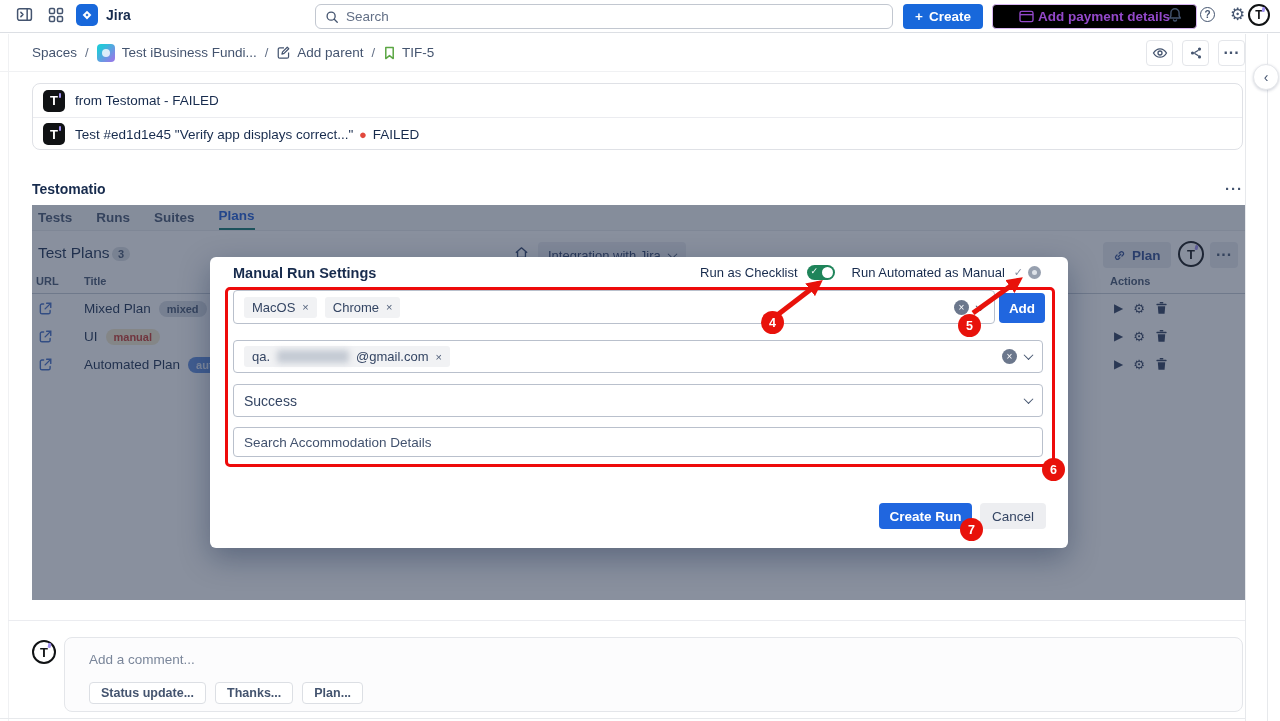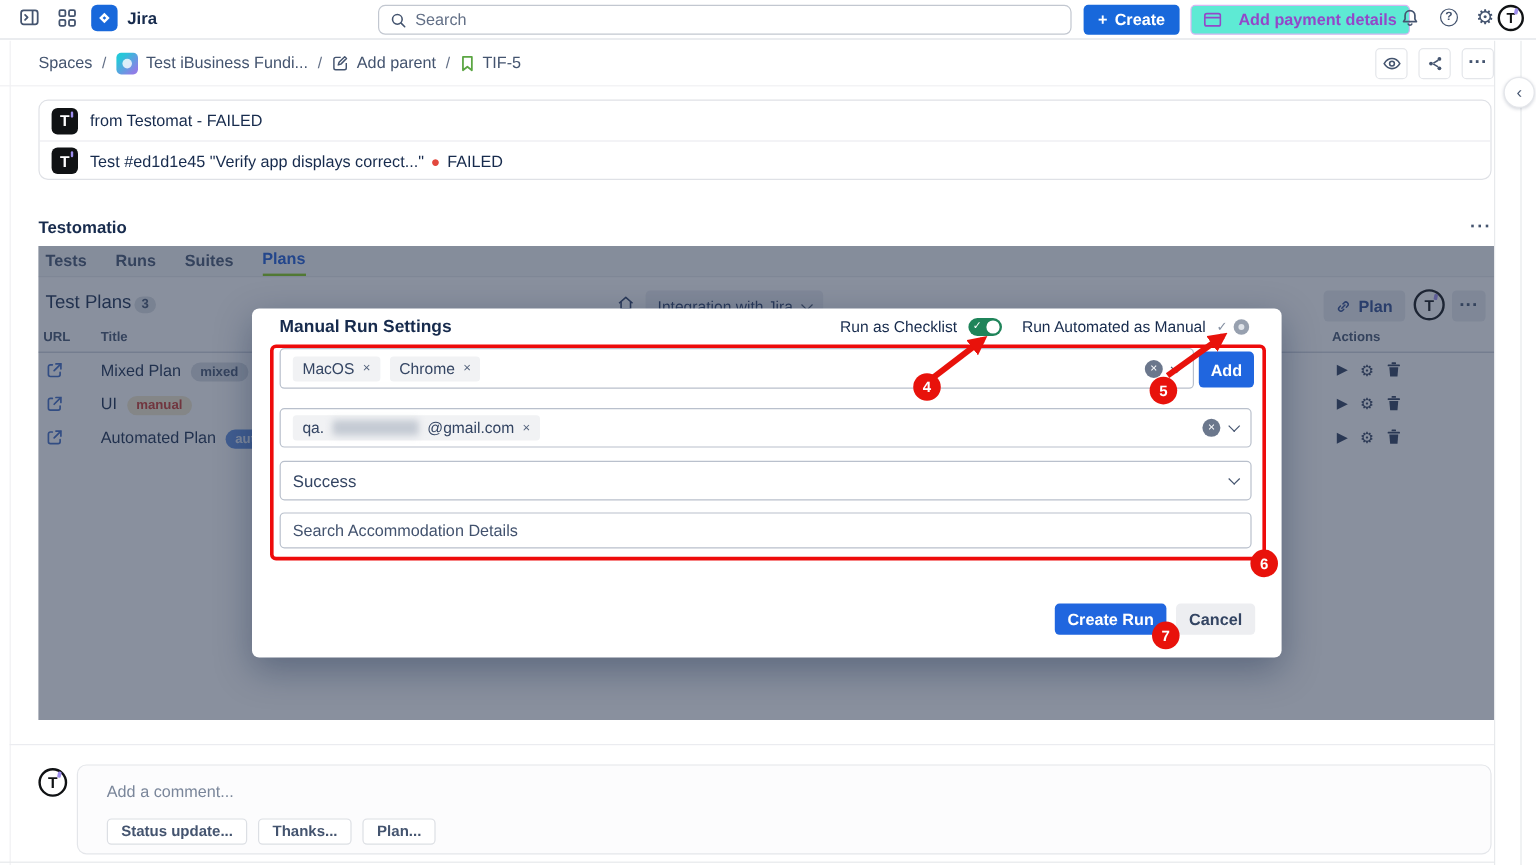--- a/index.html
+++ b/index.html
@@ -10,21 +10,21 @@
   
   .topbar { position:absolute; left:0; top:0; width:1280px; height:33px; background:#fff; border-bottom:1px solid #dcdfe4; }
   .icon-btn { display:flex; align-items:center; justify-content:center; cursor:pointer; background:none; border:none; }
   .tb-abs { position:absolute; top:0; height:29px; display:flex; align-items:center; }
   .jira-logo { width:22px; height:22px; border-radius:5px; background:#1868DB; display:flex; align-items:center; justify-content:center; }
   .app-name { font-size:14px; font-weight:700; color:#172b4d; }
   .searchbox { position:absolute; left:315px; top:4px; width:578px; height:25px; border:1px solid #c2c7d0; border-radius:6px; background:#fff; display:flex; align-items:center; padding:0 9px; gap:7px; }
   .searchbox input { border:none; outline:none; font-size:13.5px; width:100%; color:#44546f; font-family:inherit; background:transparent; }
   .searchbox input::placeholder { color:#626f86; }
   .btn-create { position:absolute; left:903px; top:4px; height:25px; padding:0 12px; background:#1868DB; color:#fff; border:none; border-radius:4px; font-size:13.5px; font-weight:600; display:flex; align-items:center; gap:6px; cursor:pointer; font-family:inherit; }
-  .btn-payment { position:absolute; left:992px; top:4px; height:25px; padding:0 10px; background:#5eead4; color:#9348c9; border:1px solid #d8b6f2; border-radius:4px; font-size:13.5px; font-weight:600; display:flex; align-items:center; gap:14px; cursor:pointer; font-family:inherit; }
+  .btn-payment { position:absolute; left:992px; top:4px; height:25px; padding:0 26px; background:#000000; color:#9348c9; border:1px solid #d8b6f2; border-radius:4px; font-size:13.5px; font-weight:600; display:flex; align-items:center; gap:4px; cursor:pointer; font-family:inherit; }
   .circle-q { width:15px; height:15px; border:1.4px solid #44546f; border-radius:50%; font-size:10px; font-weight:700; color:#44546f; display:flex; align-items:center; justify-content:center; }
   .gear-glyph { font-size:17px; color:#44546f; line-height:1; }
   .avatar-t { width:22px; height:22px; border-radius:50%; border:2px solid #101214; background:#fff; display:flex; align-items:center; justify-content:center; font-size:12px; font-weight:800; color:#101214; position:relative; }
   .t-tick { position:absolute; top:1px; right:3px; width:3px; height:5px; background:#9f8fef; border-radius:1px; transform:rotate(12deg); }
 
   
   .crumb-row { position:absolute; left:0; top:34px; width:1245px; height:38px; display:flex; align-items:center; border-bottom:1px solid #f0f1f3; }
   .crumb { font-size:13.5px; color:#44546f; }
   .crumb.link { cursor:pointer; }
   .crumb-sep { font-size:13px; color:#626f86; margin:0 8px; }
@@ -47,21 +47,21 @@
   .fail-text { font-size:13.5px; color:#172b4d; }
   .dot-failed { color:#e2483d; font-size:13px; margin:0 2px; }
 
   
   .w-title-row { position:absolute; left:32px; top:180px; width:1211px; display:flex; justify-content:space-between; align-items:center; }
   .w-title { font-size:14px; font-weight:700; color:#172b4d; }
   .more-dots { font-size:15px; font-weight:700; color:#44546f; letter-spacing:1px; cursor:pointer; }
   .widget { position:absolute; left:32px; top:205px; width:1213px; height:395px; background:#fff; }
   .tabbar { position:absolute; left:0; top:0; width:100%; height:26px; background:#f7f8f9; display:flex; align-items:flex-end; gap:24px; padding:0 6px; border-bottom:1px solid #e8eaee; }
   .tab { font-size:13.5px; font-weight:600; color:#44546f; padding-bottom:5px; cursor:pointer; }
-  .tab.active { color:#1d5bd6; border-bottom:2px solid #84cc16; }
+  .tab.active { color:#1d5bd6; border-bottom:2px solid #0f766e; }
   .panel-head { position:absolute; left:0; top:34px; width:100%; height:30px; }
   .p-title { position:absolute; left:6px; top:5px; font-size:15.5px; font-weight:500; color:#172b4d; }
   .p-count { position:absolute; left:80px; top:8px; font-size:11px; font-weight:600; color:#44546f; background:#dcdfe4; border-radius:8px; padding:1px 6px; }
   .integ-btn { position:absolute; left:506px; top:3px; height:26px; background:#eceef1; border:none; border-radius:4px; padding:0 10px; font-size:13px; color:#2c3e66; display:flex; align-items:center; gap:8px; cursor:pointer; font-family:inherit; }
   .home-ic { position:absolute; left:482px; top:6px; }
   .plan-btn { position:absolute; left:1071px; top:3px; height:26px; background:#e8ebf0; border:none; border-radius:4px; padding:0 10px; font-size:13.5px; font-weight:600; color:#2e4a8f; display:flex; align-items:center; gap:6px; cursor:pointer; font-family:inherit; }
   .tcircle { position:absolute; left:1146px; top:2px; width:26px; height:26px; border-radius:50%; border:2px solid #101214; background:#fff; display:flex; align-items:center; justify-content:center; font-size:13px; font-weight:800; color:#101214; cursor:pointer; }
   .tcircle .t-tick { top:2px; right:4px; }
   .w-more { position:absolute; left:1178px; top:3px; width:28px; height:26px; background:#e8ebf0; border-radius:4px; display:flex; align-items:center; justify-content:center; font-weight:700; color:#44546f; cursor:pointer; }
   .col-head { position:absolute; top:70px; font-size:11px; font-weight:700; color:#44546f; }
@@ -94,21 +94,21 @@
   .chip { background:#f1f2f4; border-radius:3px; padding:3px 8px; font-size:13px; color:#344563; display:flex; align-items:center; gap:7px; }
   .chip .x { color:#505f79; font-size:11px; cursor:pointer; }
   .spacer { flex:1; }
   .clear-ic { width:15px; height:15px; border-radius:50%; background:#6b778c; color:#fff; font-size:10px; display:flex; align-items:center; justify-content:center; cursor:pointer; flex:none; }
   .chev { width:7px; height:7px; border-right:1.7px solid #44546f; border-bottom:1.7px solid #44546f; transform:rotate(45deg) translate(-1px,-1px); display:inline-block; cursor:pointer; flex:none; }
   .blurred { width:72px; height:13px; background:#c4cad3; border-radius:2px; filter:blur(3px); }
   .btn-add { position:absolute; left:789px; top:36px; width:46px; height:30px; background:#2066df; color:#fff; border:none; border-radius:4px; font-size:13.5px; font-weight:600; cursor:pointer; font-family:inherit; }
   .sel-text { font-size:14px; color:#344563; }
   .run-title-input { border:none; outline:none; width:100%; font-size:13.5px; color:#42526e; font-family:inherit; background:transparent; }
   .btn-create-run { position:absolute; left:669px; top:246px; width:93px; height:26px; background:#2066df; color:#fff; border:none; border-radius:4px; font-size:13.5px; font-weight:600; cursor:pointer; font-family:inherit; }
-  .btn-cancel { position:absolute; left:770px; top:246px; width:66px; height:26px; background:#edeef1; color:#344563; border:none; border-radius:4px; font-size:13.5px; font-weight:700; cursor:pointer; font-family:inherit; }
+  .btn-cancel { position:absolute; left:770px; top:246px; width:66px; height:26px; background:#edeef1; color:#344563; border:none; border-radius:4px; font-size:13.5px; font-weight:400; cursor:pointer; font-family:inherit; }
 
   
   .red-rect { position:absolute; left:225px; top:287px; width:830px; height:180px; border:3.5px solid #ee0b0b; border-radius:5px; z-index:15; pointer-events:none; }
   .ann-circle { position:absolute; width:23px; height:23px; border-radius:50%; background:#e8120b; color:#fff; font-size:12.5px; font-weight:700; display:flex; align-items:center; justify-content:center; z-index:21; pointer-events:none; }
   #ann-arrows { position:absolute; left:0; top:0; width:1280px; height:721px; z-index:20; pointer-events:none; }
 
   
   .bottom-div { position:absolute; left:8px; top:620px; width:1237px; height:1px; background:#ebecf0; }
   .cm-avatar { position:absolute; left:32px; top:640px; }
   .cm-card { position:absolute; left:64px; top:637px; width:1179px; height:75px; border:1px solid #e4e6ea; border-radius:8px; background:#fcfcfd; }

